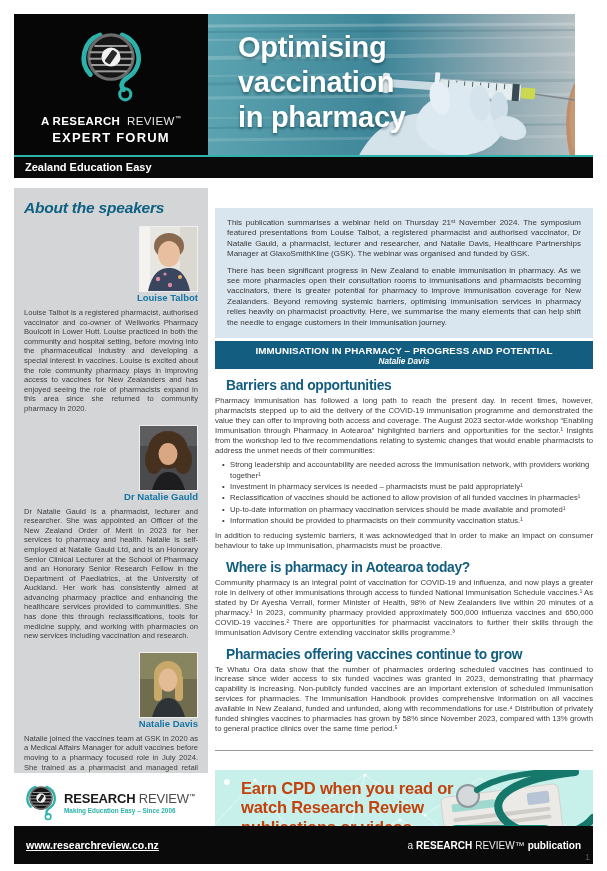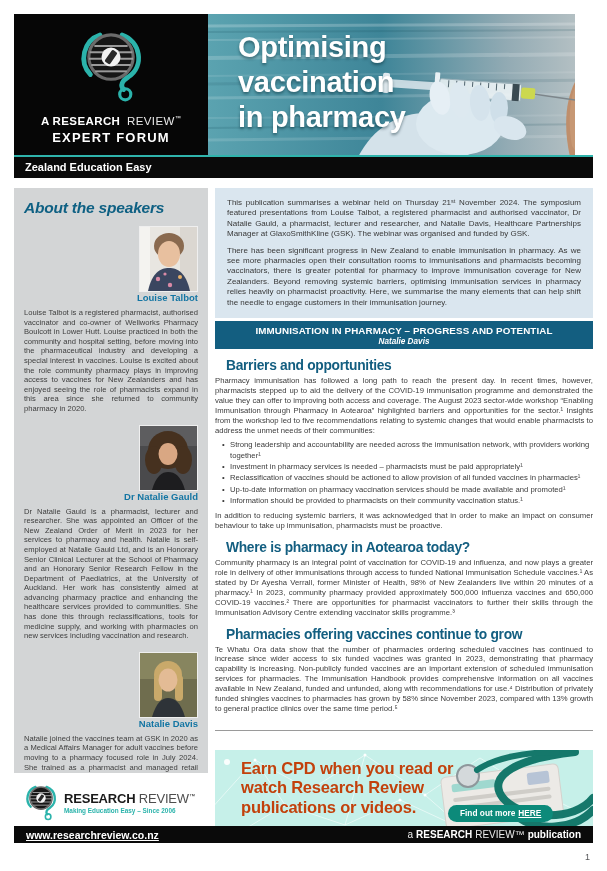--- a/index.html
+++ b/index.html
@@ -46,21 +46,21 @@
   .rr-logo-text { margin-left:4px; }
   .rr-brand { font-size:13px; letter-spacing:-.2px; color:#1a1a1a; white-space:nowrap; }
   .rr-brand .b { font-weight:bold; }
   .rr-brand .l { font-weight:normal; color:#4d4d4d; }
   .rr-brand .tm { font-size:6px; vertical-align:super; }
   .rr-tagline { font-size:6.4px; color:#2bb3ab; font-weight:bold; margin-top:1px; }
   
   .main { position:absolute; left:215px; top:188px; width:378px; }
   .intro-box {
     background:#dae6ef; padding:10px 12px; font-size:8px; line-height:10.4px;
-    text-align:justify; color:#383838;
+    text-align:justify; color:#383838;margin-top:20px;
   }
   .intro-box p { margin:0; }
   .intro-box p + p { margin-top:6px; }
   .section-banner { margin-top:3px; background:#135e80; color:#fff; text-align:center; padding:4px 4px 3px; }
   .banner-title { font-size:9.8px; font-weight:bold; letter-spacing:.1px; }
   .banner-speaker { font-size:8.2px; font-style:italic; font-weight:bold; margin-top:1px; }
   .section-heading { font-size:13.8px; font-weight:bold; color:#135e80; margin:9px 0 3px; letter-spacing:-.3px;padding-left:11px; }
   .body-p { font-size:7.7px; line-height:9.9px; text-align:justify; color:#3b3b3b; margin:0; }
   .bullets { margin:3px 0 5px; padding-left:15px; list-style:none; }
   .bullets li { font-size:7.7px; line-height:11.3px; color:#3b3b3b; position:relative; }
@@ -74,21 +74,21 @@
   }
   .cpd-btn {
     position:absolute; left:233px; top:55px; background:#0c8a7a; color:#fff;
     border:none; border-radius:9px; font-family:inherit; font-size:8.3px; font-weight:bold;
     padding:3px 12px 4px; cursor:pointer; white-space:nowrap;
   }
   .cpd-btn .link { text-decoration:underline; margin-left:3px; }
   .steth { position:absolute; right:0; top:0; }
   
   .footer-bar {
-    position:absolute; left:14px; top:826px; width:579px; height:17px; background:#0a0a0a;
+    position:absolute; left:14px; top:826px; width:579px; height:38px; background:#0a0a0a;
     display:flex; justify-content:space-between; align-items:center; box-sizing:border-box; padding:0 12px;
   }
   .site-link { color:#fff; font-weight:bold; font-size:10.5px; text-decoration:underline; cursor:pointer; }
   .pub { color:#fff; font-size:10px; }
   .pub .sp { margin-right:3px; }
   .pub .b { font-weight:bold; }
   .pub .l { font-weight:normal; color:#ececec; }
   .page-num { position:absolute; right:17px; top:852px; font-size:9px; color:#57585a; }
 </style>
 </head>

